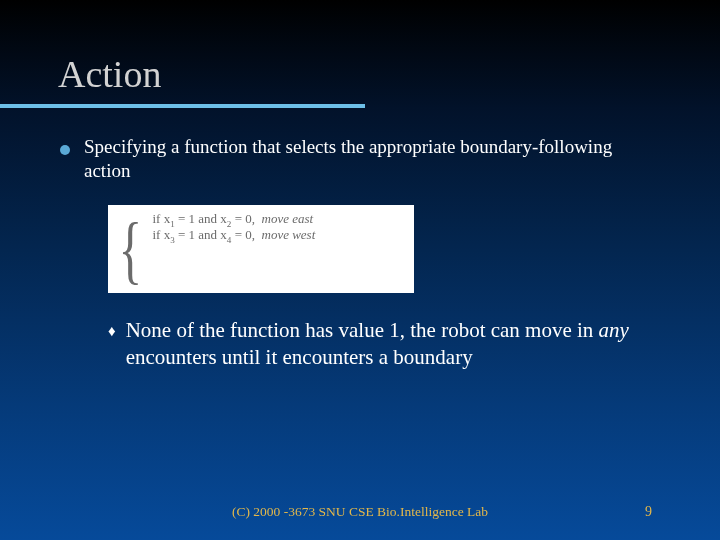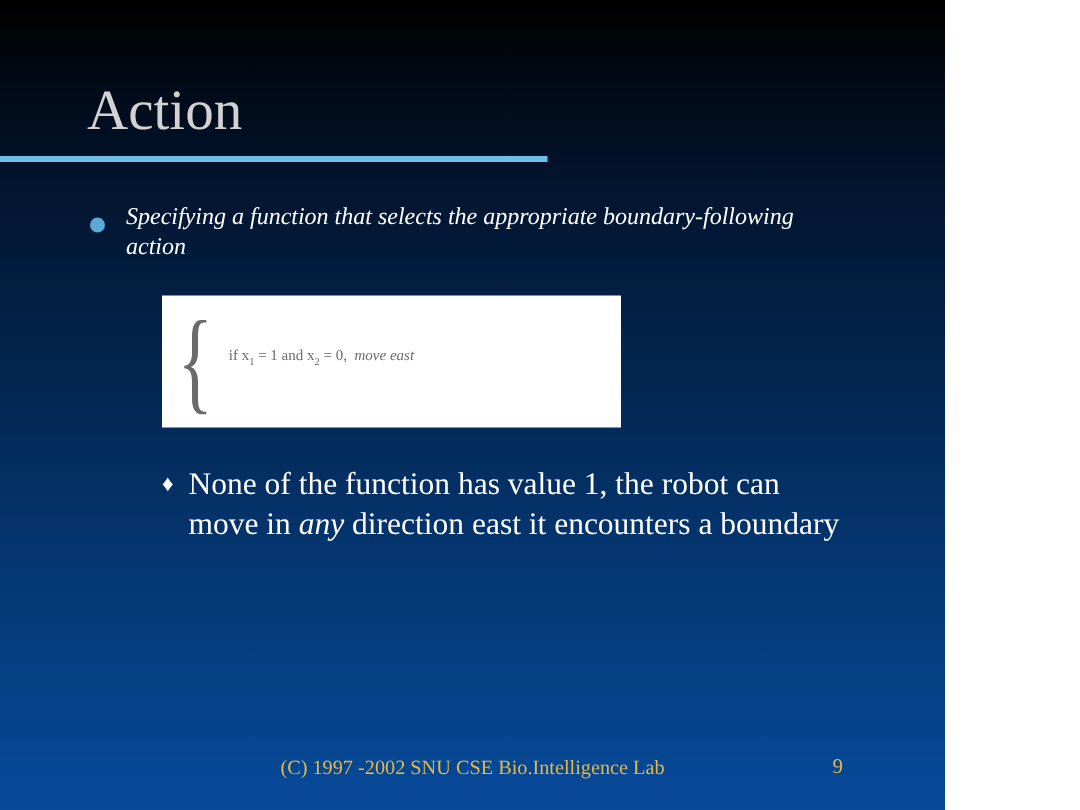--- a/index.html
+++ b/index.html
@@ -4,21 +4,21 @@
 <style>
   html, body {
     margin: 0;
     padding: 0;
     width: 720px;
     height: 540px;
     overflow: hidden;
     font-family: "Times New Roman", Times, serif;
   }
   .slide {
-    width: 630px;
+    width: 720px;
     height: 540px;
     background: linear-gradient(180deg,
       #000000 0%,
       #02122a 20%,
       #03254e 45%,
       #053a79 75%,
       #064a9a 100%);
     position: relative;
     color: #ffffff;
   }
@@ -50,24 +50,23 @@
   .dot {
     width: 10px;
     height: 10px;
     border-radius: 50%;
     background: #5aa9d6;
     margin-top: 10px;
     margin-right: 14px;
     flex-shrink: 0;
   }
   .lvl1-text {
-    font-size: 16px;
+    font-size: 19px;
     line-height: 1.25;
     color: #ffffff;
-    font-style: italic;
   }
   .rules-box {
     margin-top: 22px;
     margin-left: 48px;
     background: #ffffff;
     color: #6b6b6b;
     width: 296px;
     padding: 6px 8px 6px 2px;
     display: flex;
   }
@@ -76,23 +75,22 @@
     line-height: 76px;
     color: #6b6b6b;
     font-weight: 100;
     align-self: center;
     margin-left: 2px;
     margin-right: 4px;
     transform: scaleX(0.65);
   }
   .rules-lines {
     font-family: "Times New Roman", Times, serif;
-    font-size: 10px;
+    font-size: 13px;
     line-height: 1.3;
-    margin-top: 28px;
   }
   .rules-lines .row {
     white-space: nowrap;
   }
   .rules-lines .sub {
     font-size: 0.7em;
     vertical-align: sub;
     line-height: 0;
   }
   .rules-lines .dir {
@@ -150,28 +148,31 @@
       <div class="dot"></div>
       <div class="lvl1-text">Specifying a function that selects the appropriate boundary-following action</div>
     </div>
 
     <div class="rules-box">
       <div class="brace">{</div>
       <div class="rules-lines">
         <div class="row">
           <span>if</span>&nbsp;<span>x</span><span class="sub">1</span>&nbsp;<span>= 1</span>&nbsp;<span>and</span>&nbsp;<span>x</span><span class="sub">2</span>&nbsp;<span>= 0,</span>&nbsp;&nbsp;<span class="dir">move east</span>
         </div>
+        <div class="row">
+          <span>if</span>&nbsp;<span>x</span><span class="sub">3</span>&nbsp;<span>= 1</span>&nbsp;<span>and</span>&nbsp;<span>x</span><span class="sub">4</span>&nbsp;<span>= 0,</span>&nbsp;&nbsp;<span class="dir">move west</span>
+        </div>
       </div>
     </div>
 
     <div class="sub-bullet-row">
       <div class="diamond">♦</div>
       <div class="lvl2-text">
-        <span>None of the function has value 1, the robot can move in </span><span class="anyword">any</span><span> direction east it encounters a boundary</span>
+        <span>None of the function has value 1, the robot can move in </span><span class="anyword">any</span><span> encounters until it encounters a boundary</span>
       </div>
     </div>
 
   </div>
 
-  <div class="footer">(C) 1997 -2002 SNU CSE Bio.Intelligence Lab</div>
+  <div class="footer">(C) 2000 -3673 SNU CSE Bio.Intelligence Lab</div>
   <div class="pagenum">9</div>
 
 </div>
 
 </body></html>

